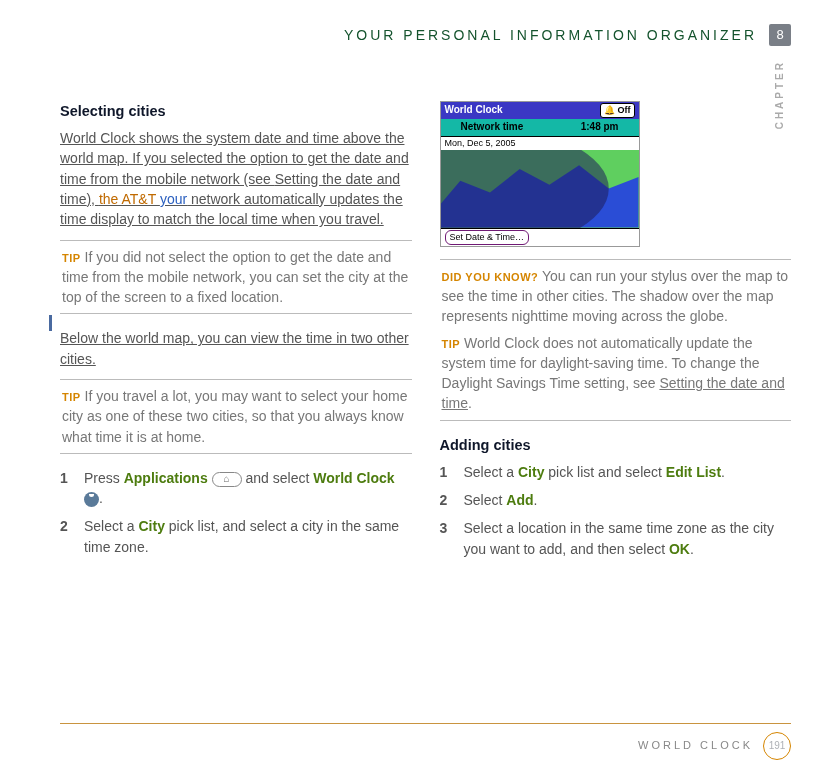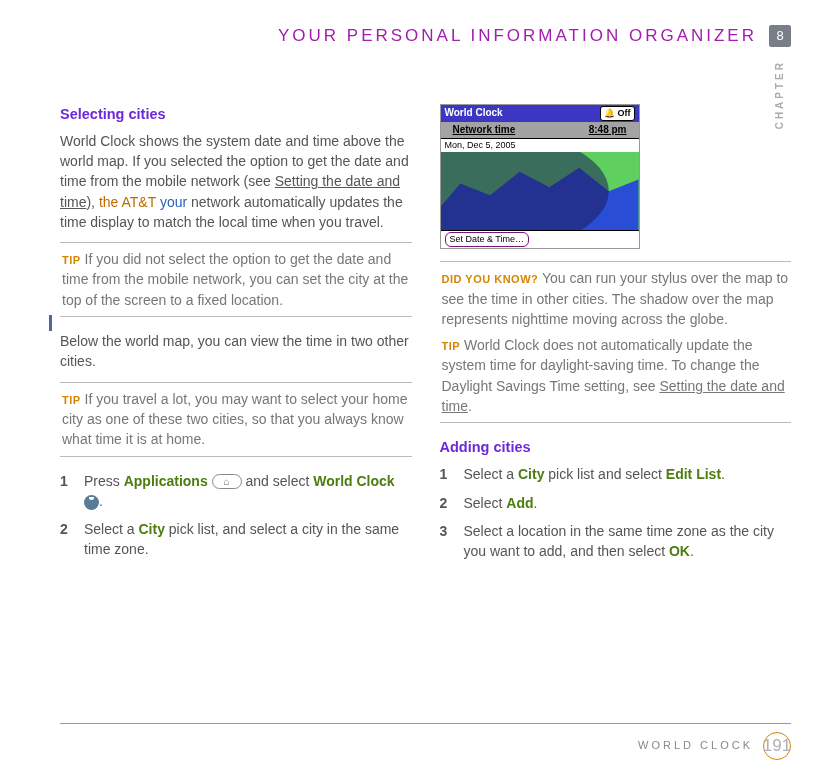--- a/index.html
+++ b/index.html
@@ -8,35 +8,35 @@
     height: 782px;
     font-family: "Helvetica Neue", Arial, sans-serif;
     color: #555;
     background: #fff;
     position: relative;
     padding: 24px 34px 0 60px;
     font-size: 14px;
     line-height: 1.45;
   }
   .header-row { display: flex; align-items: center; justify-content: flex-end; gap: 12px; margin-bottom: 55px; }
-  .header-title { letter-spacing: 3px; font-size: 17px; color: #a21caf; text-align: center; }
+  .header-title { letter-spacing: 3px; font-size: 14px; color: #14532d; text-align: center; }
   .chapter-badge {
     width: 22px; height: 22px; background: #7a7f87; color: #fff;
     display: flex; align-items: center; justify-content: center;
     border-radius: 2px; font-size: 13px;
   }
   .chapter-vert {
     position: absolute; right: 38px; top: 60px;
     writing-mode: vertical-rl; transform: rotate(180deg);
     letter-spacing: 3px; font-size: 10px; color: #aaa; font-weight: 600;
   }
   .columns { display: flex; gap: 28px; }
   .col { flex: 1 1 0; min-width: 0; }
-  h3 { color: #6d28d9; font-size: 14.5px; font-weight: 700; margin-bottom: 6px; }
-  p { margin-bottom: 10px; color: #555; }
+  h3 { color: #0f172a; font-size: 14.5px; font-weight: 700; margin-bottom: 6px; }
+  p { margin-bottom: 10px; color: #555; text-decoration: underline; }
   .link { text-decoration: underline; }
   .accent { color: #c06a00; }
   .marker {
     position: absolute; left: 49px; top: 315px; width: 3px; height: 16px; background: #4a6aa0;
   }
   .tipbox { border-top: 1px solid #bbb; border-bottom: 1px solid #bbb; padding: 6px 2px; margin: 10px 0 14px; }
   .tipbox .label { color: #d58500; font-size: 11px; font-weight: 700; letter-spacing: .5px; }
   .tipbox .body { color: #777; display: inline; }
   ol { list-style: none; counter-reset: step; padding: 0; }
   ol li { counter-increment: step; display: flex; gap: 10px; margin-bottom: 8px; }
@@ -55,39 +55,39 @@
   }
   .icon-globe::after { content:""; position:absolute; top:2px; width:5px; height:3px; background:#fff; border-radius:0 0 3px 3px; }
 
   
   .screenshot {
     width: 200px; border: 1px solid #999; font-size: 10px; color:#000;
     margin-bottom: 12px; background:#fff;
   }
   .ss-title { background:#3b37c4; color:#fff; font-weight:700; padding:1px 4px; display:flex; justify-content:space-between; align-items:center; }
   .ss-title .off { background:#fff; color:#000; border:1px solid #000; border-radius:3px; padding:0 3px; font-size:9px; display:flex; align-items:center; gap:2px; }
-  .ss-sub { background:#a3a3a3; padding:1px 12px; display:flex; justify-content:space-between; border-bottom:1px solid #000; font-weight:700;text-decoration:underline; }
+  .ss-sub { background:#14b8a6; padding:1px 20px; display:flex; justify-content:space-between; border-bottom:1px solid #000; font-weight:700; }
   .ss-date { font-size:9px; padding:0 4px; }
   .ss-map { height:78px; position:relative; overflow:hidden; background:#5fcf5f; }
   .ss-sea { position:absolute; inset:0; background:#2a4dd6; clip-path: polygon(0 70%,10% 40%,25% 55%,40% 25%,55% 45%,70% 20%,85% 50%,100% 35%,100% 100%,0 100%); }
   .ss-shadow { position:absolute; inset:0; background:rgba(30,30,90,.55); clip-path: ellipse(65% 80% at 20% 50%); }
   .ss-row { display:flex; border-top:1px solid #000; }
   .ss-cell { flex:1; padding:1px 4px; font-size:9px; }
   .ss-cell + .ss-cell { border-left:1px solid #000; }
   .ss-btn { border-top:1px solid #000; padding:1px 4px; font-size:9px; }
   .ss-btn span { border:1px solid #701a75; border-radius:6px; padding:0 4px; display:inline-block; }
 
   .footer {
     position:absolute; bottom:22px; left:60px; right:34px;
     border-top:1px solid #c9943f; padding-top:8px;
     display:flex; justify-content:flex-end; align-items:center; gap:10px;
   }
   .footer-title { letter-spacing:3px; font-size:11px; color:#888; }
   .page-dot { width:28px; height:28px; border:1px solid #d58500; border-radius:50%;
-    display:flex; align-items:center; justify-content:center; color:#aeb1b6; font-size:17px; }
+    display:flex; align-items:center; justify-content:center; color:#aeb1b6; font-size:10px; }
 </style>
 </head>
 <body>
 
 <div class="header-row">
   <div class="header-title">YOUR PERSONAL INFORMATION ORGANIZER</div>
   <div class="chapter-badge">8</div>
 </div>
 <div class="chapter-vert">CHAPTER</div>
 
@@ -132,21 +132,21 @@
 
   <div class="col">
 
     <div class="screenshot">
       <div class="ss-title">
         <span>World Clock</span>
         <span class="off">🔔<span>Off</span></span>
       </div>
       <div class="ss-sub">
         <span>Network time</span>
-        <span>8:48 pm</span>
+        <span>1:48 pm</span>
       </div>
       <div class="ss-date">Mon, Dec 5, 2005</div>
       <div class="ss-map">
         <div class="ss-sea"></div>
         <div class="ss-shadow"></div>
       </div>
       <div class="ss-btn">
         <span>Set Date &amp; Time…</span>
       </div>
     </div>

